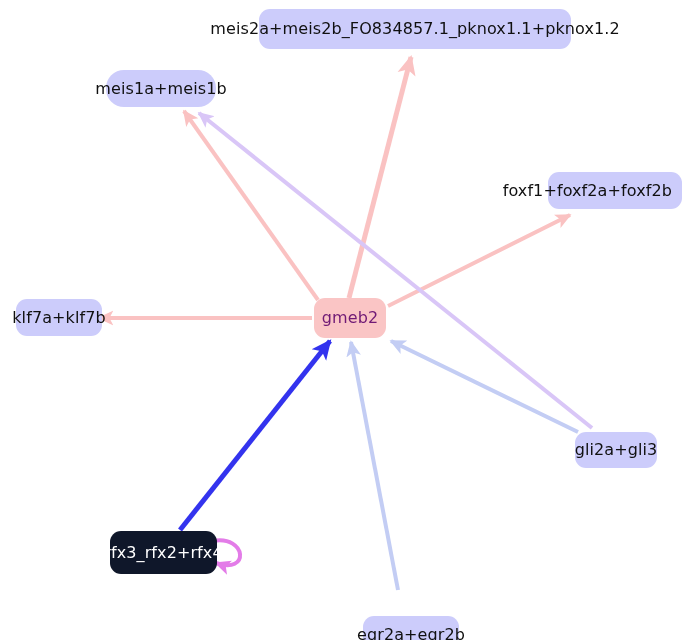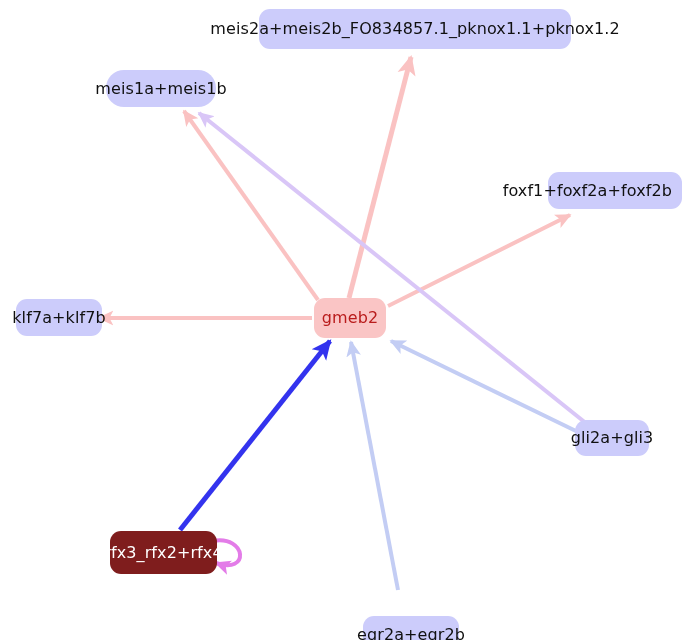--- a/index.html
+++ b/index.html
@@ -38,25 +38,25 @@
     text-align: center;
     padding: 11px 10px;
     z-index: 5;
   }
   .node-lavender {
     background: #ccccfb;
     color: #101010;
   }
   .node-pink {
     background: #fac5c5;
-    color: #b91c1c;
+    color: #701a75;
     border-radius: 11px;
   }
   .node-blue {
-    background: #7f1d1d;
+    background: #0f172a;
     color: #ffffff;
     align-items: center;
   }
 </style>
 </head>
 <body>
 
 <div id="graph-canvas">
   <svg id="edge-layer" viewBox="0 0 690 640" xmlns="http://www.w3.org/2000/svg">
       <defs>
@@ -95,21 +95,21 @@
       </div>
       <div class="node node-lavender" style="left: 548px; top: 172px; width: 134px; height: 37px; justify-content: flex-end;">
         <span>foxf1+foxf2a+foxf2b</span>
       </div>
       <div class="node node-lavender" style="left: 16px; top: 299px; width: 86px; height: 37px;">
         <span>klf7a+klf7b</span>
       </div>
       <div class="node node-pink" style="left: 314px; top: 298px; width: 72px; height: 40px;">
         <span>gmeb2</span>
       </div>
-      <div class="node node-lavender" style="left: 575px; top: 420px; width: 74px; height: 36px;">
+      <div class="node node-lavender" style="left: 575px; top: 432px; width: 82px; height: 36px;">
         <span>gli2a+gli3</span>
       </div>
       <div class="node node-blue" style="left: 110px; top: 531px; width: 107px; height: 43px;">
         <span>rfx3_rfx2+rfx4</span>
       </div>
       <div class="node node-lavender" style="left: 363px; top: 616px; width: 96px; height: 37px;">
         <span>egr2a+egr2b</span>
       </div>
     </div>
 </div>

